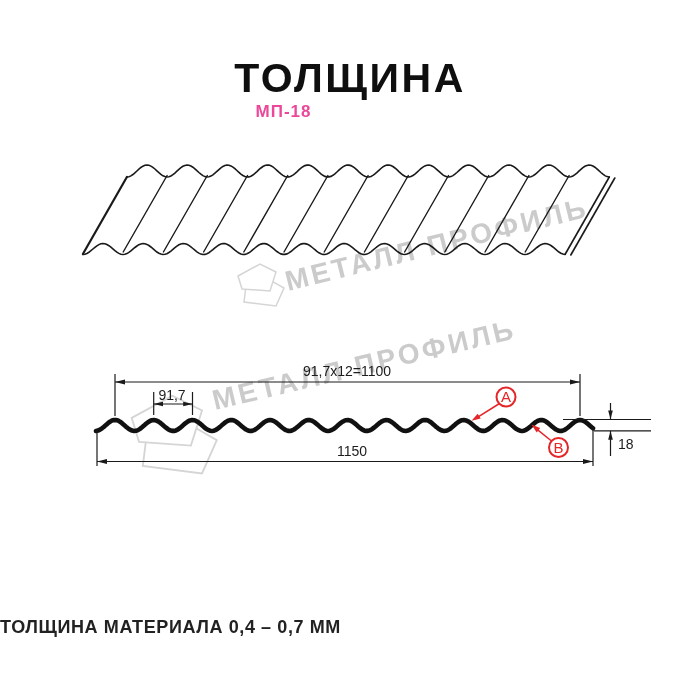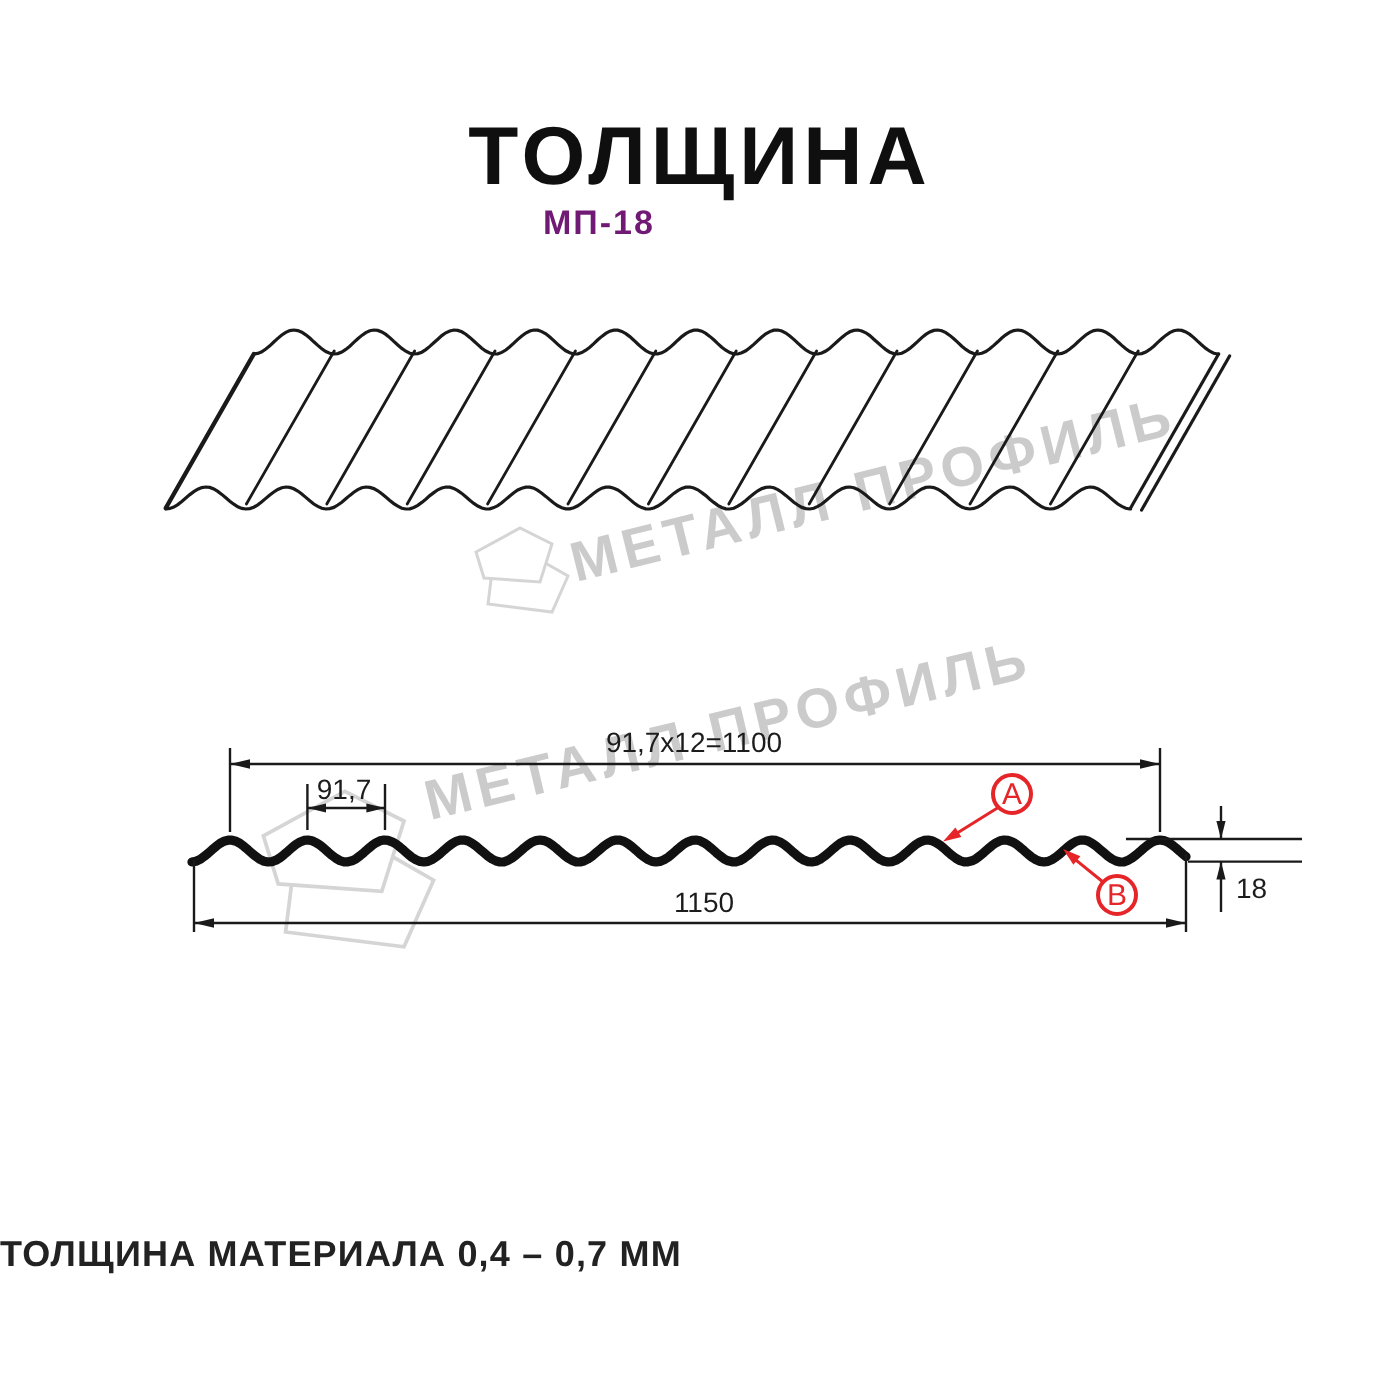--- a/index.html
+++ b/index.html
@@ -2,21 +2,21 @@
 <html><head>
 <meta charset="utf-8">
 <style>
   html,body{margin:0;padding:0;}
   body{width:700px;height:700px;background:#ffffff;overflow:hidden;
        font-family:"Liberation Sans", sans-serif;position:relative;}
   .stage{position:absolute;left:0;top:0;width:700px;height:700px;}
   .page-title{position:absolute;left:0;top:55px;width:700px;text-align:center;
       font-size:41px;font-weight:bold;letter-spacing:2.5px;color:#0f0f0f;margin:0;}
   .page-subtitle{position:absolute;left:0;top:102px;width:567px;text-align:center;
-      font-size:17px;font-weight:bold;letter-spacing:1px;color:#701a75;padding-left:16px;}
+      font-size:17px;font-weight:bold;letter-spacing:1px;color:#ec4899;}
   .footer-note{position:absolute;left:0;top:617px;width:700px;text-align:left;
       font-size:18px;font-weight:bold;letter-spacing:0.6px;color:#222;}
   svg{position:absolute;left:0;top:0;}
   .dim{font-size:14px;fill:#1c1c1c;}
   .wm-text{font-size:28px;font-weight:bold;letter-spacing:3px;fill:#cbcbcb;}
   .red-label{font-size:15px;fill:#e52528;}
 </style>
 </head>
 <body>
 

